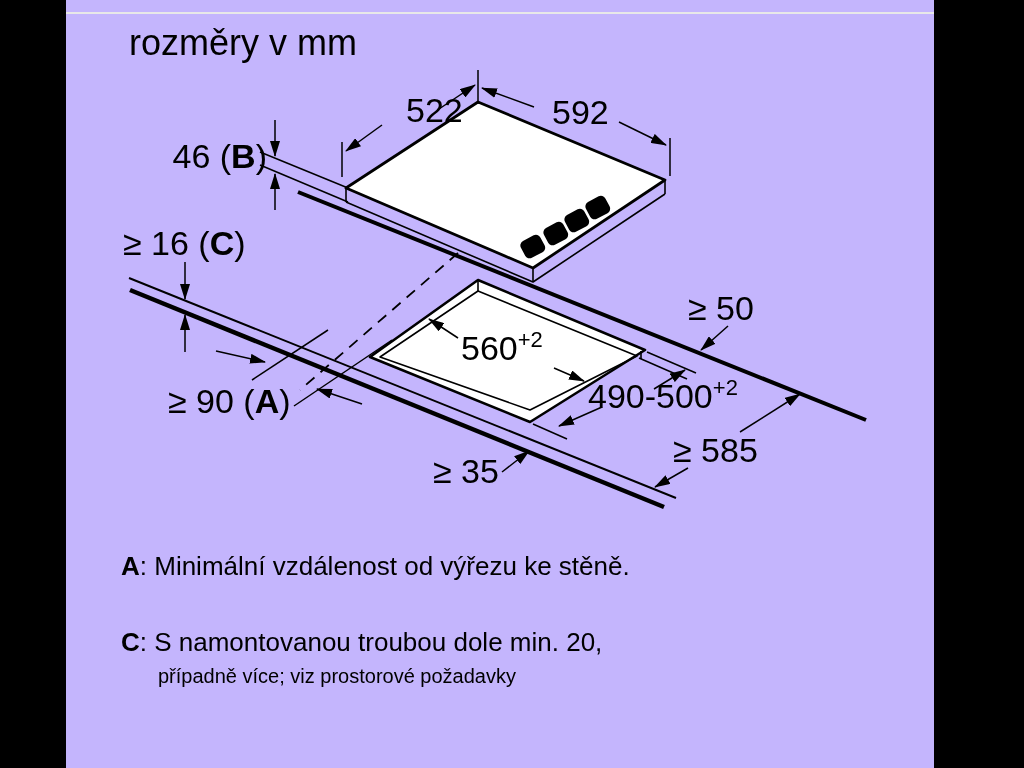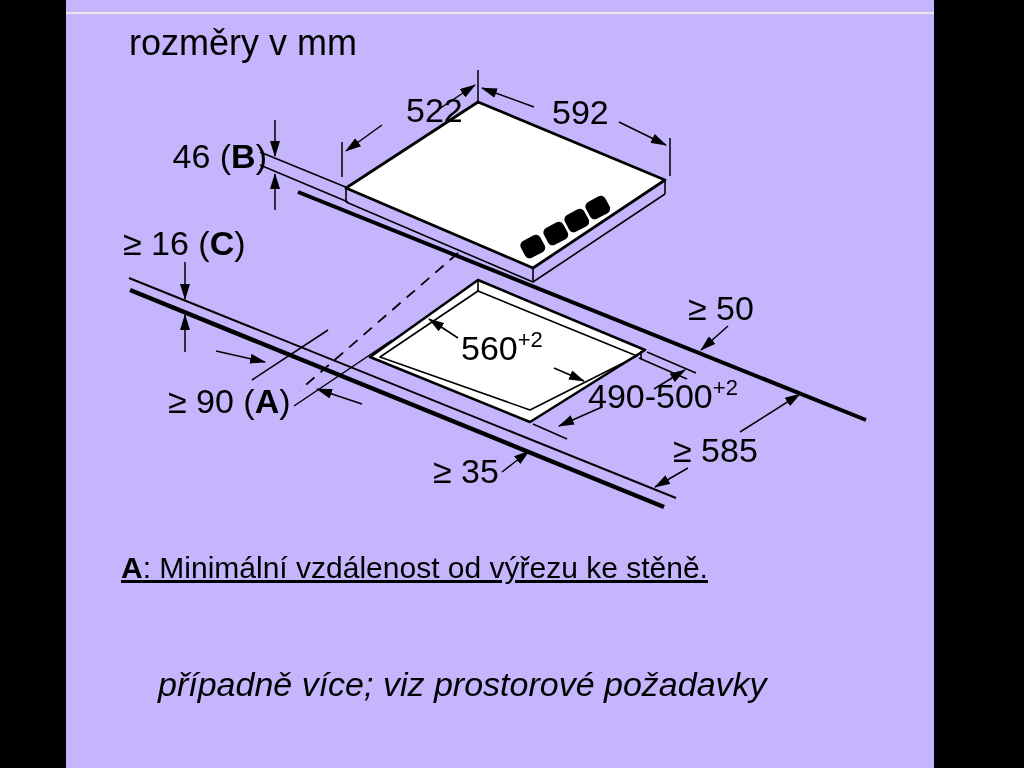--- a/index.html
+++ b/index.html
@@ -24,25 +24,25 @@
   }
   svg.diagram{position:absolute;left:0;top:0;}
   svg.diagram text{
     font-family:"Liberation Sans","DejaVu Sans",sans-serif;
     font-size:34px;fill:#000;
   }
   svg.diagram .bb{font-weight:bold;}
   svg.diagram .sup{font-size:22px;}
   .legend-row{
     position:absolute;left:55px;
-    font-size:30px;color:#000;white-space:nowrap;text-decoration:underline;
+    font-size:26px;color:#000;white-space:nowrap;
   }
   .legend-cont{
     position:absolute;left:92px;
-    font-size:34px;color:#000;white-space:nowrap;font-style:italic;
+    font-size:20px;color:#000;white-space:nowrap;
   }
   .lkey{font-weight:bold;}
 </style>
 </head>
 <body>
 
 <div class="panel">
   <div class="hairline"></div>
   <div class="title">rozměry v mm</div>
 
@@ -141,14 +141,17 @@
     <text x="522" y="408"><tspan>490-500</tspan><tspan class="sup" dy="-13">+2</tspan></text>
 
     <text x="622" y="320">≥ 50</text>
     <text x="607" y="462">≥ 585</text>
     <text x="367" y="483">≥ 35</text>
   </svg>
 
   <div class="legend-row" style="top:551px">
     <span class="lkey">A</span><span>: Minimální vzdálenost od výřezu ke stěně.</span>
   </div>
+  <div class="legend-row" style="top:627px">
+    <span class="lkey">C</span><span>: S namontovanou troubou dole min. 20,</span>
+  </div>
   <div class="legend-cont" style="top:665px">případně více; viz prostorové požadavky</div>
 </div>
 
 </body></html>

